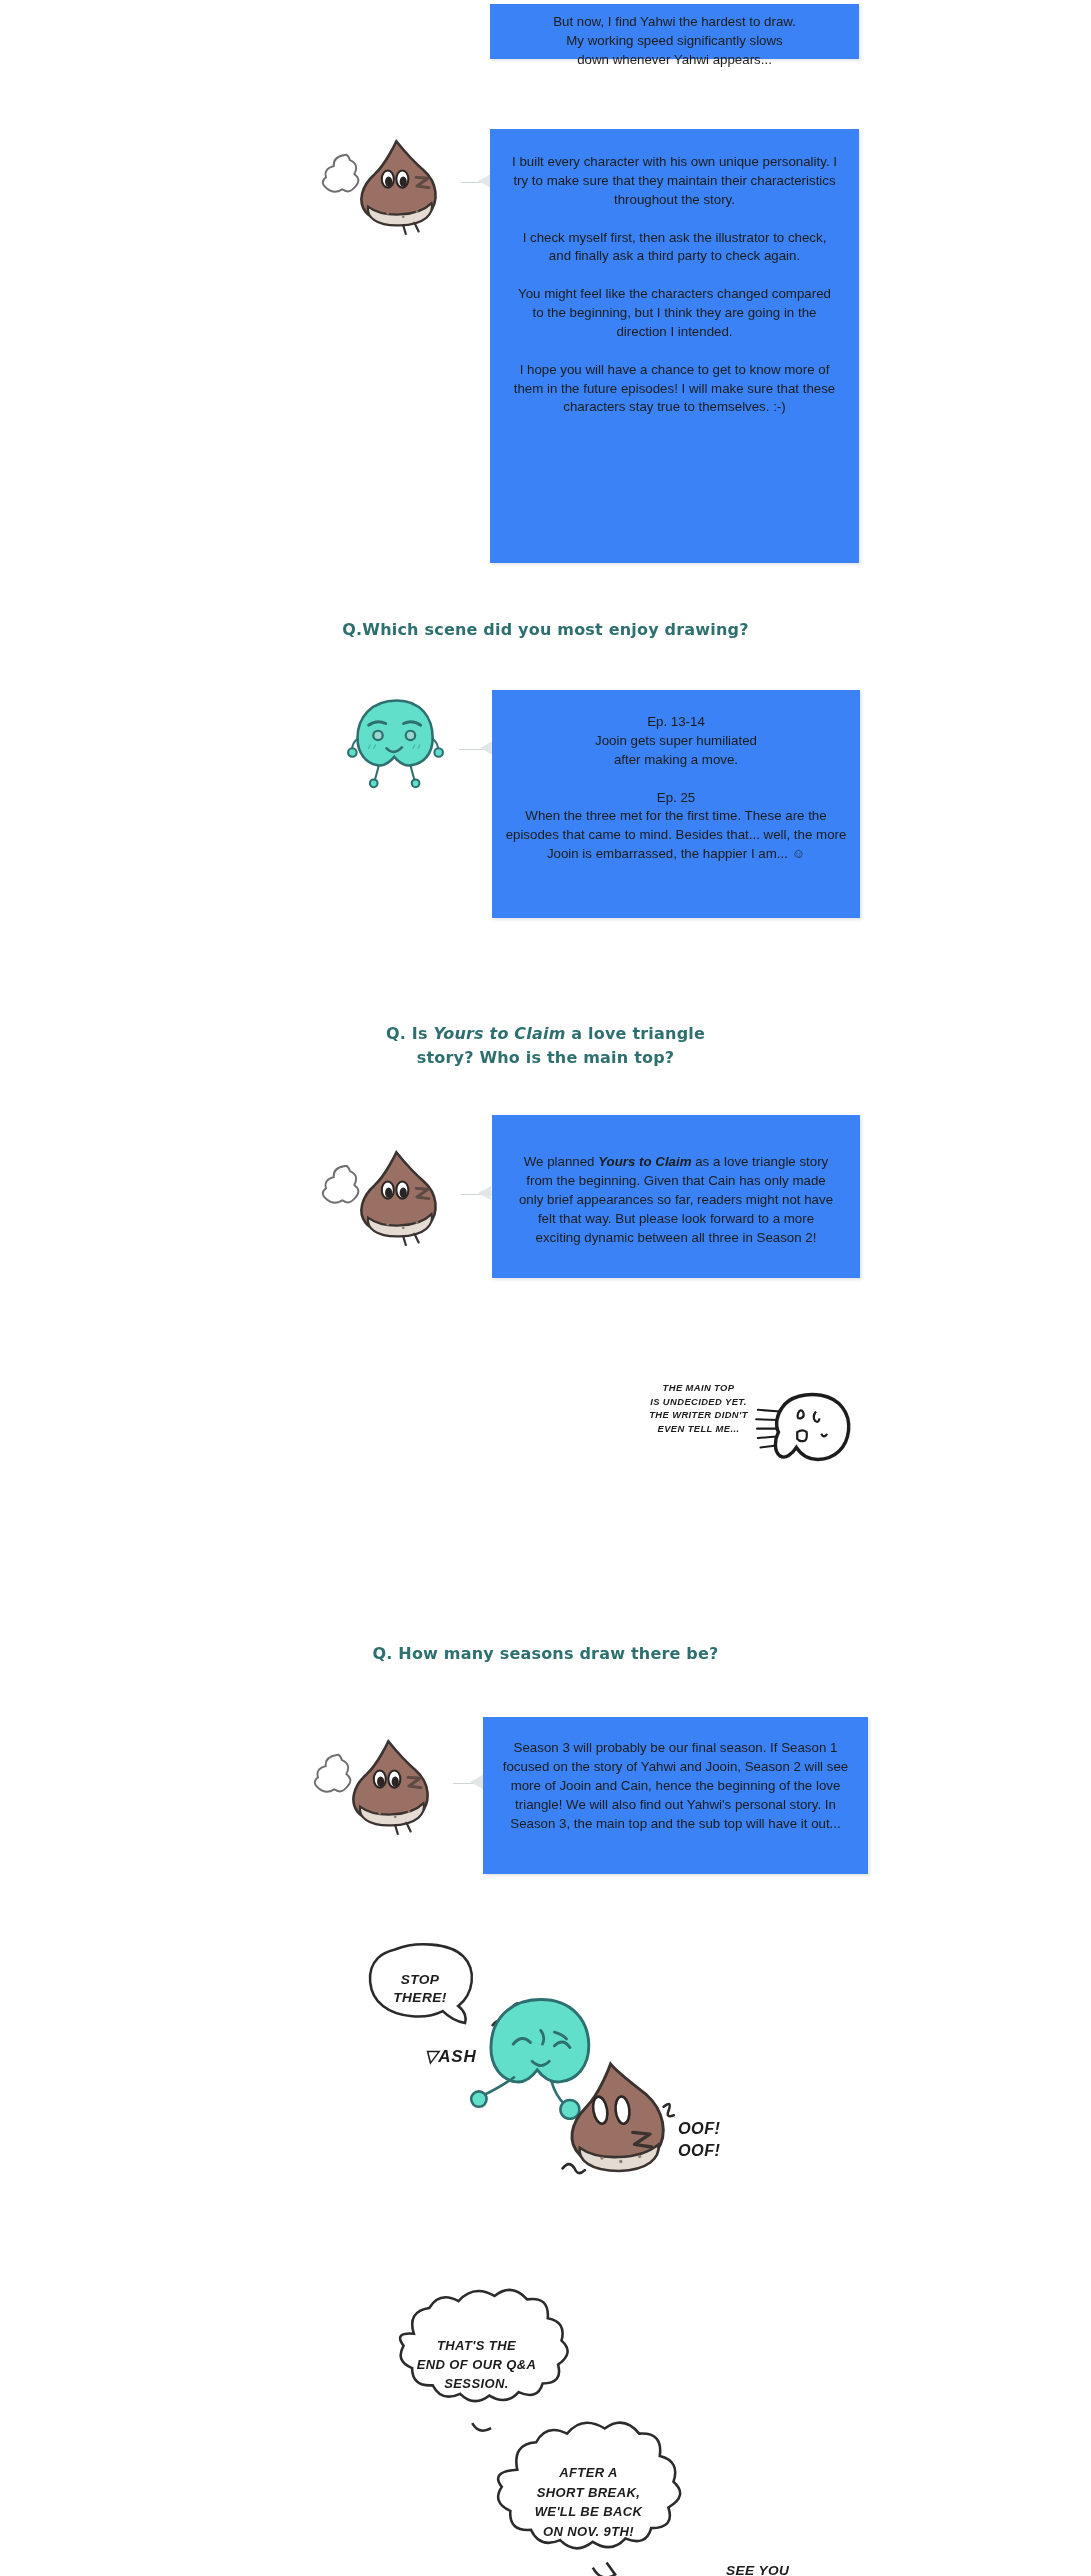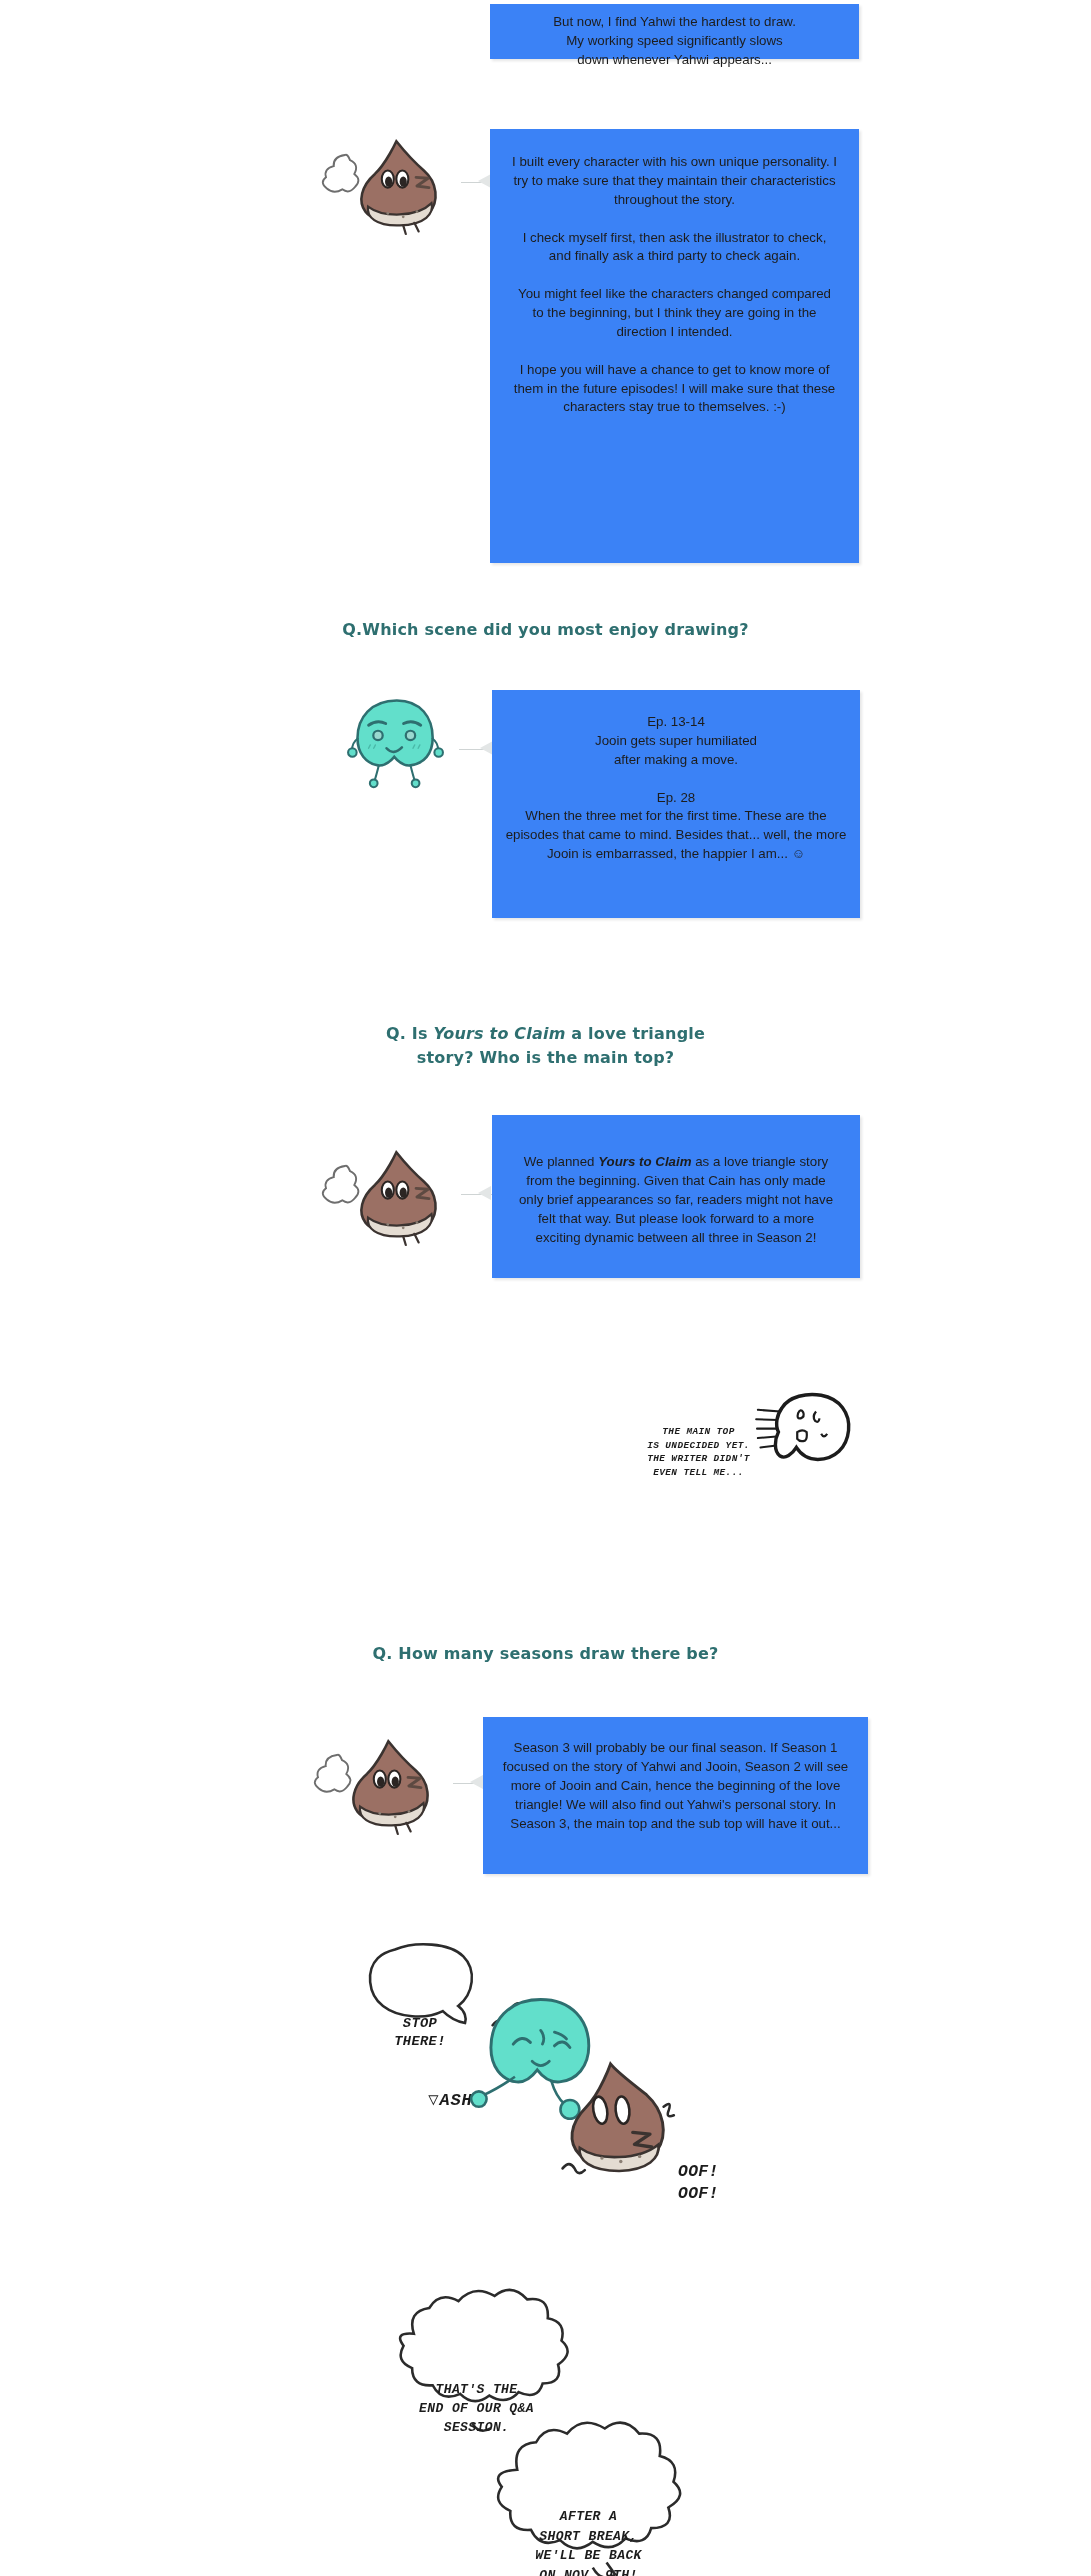--- a/index.html
+++ b/index.html
@@ -59,29 +59,28 @@
     font-weight:bold;
     letter-spacing:0.2px;
     line-height:1.5;
     font-family:"DejaVu Sans", sans-serif;
   }
   .qheading .ital{font-style:italic;}
 
   
   .comic{
     position:absolute;
-    font-family:Liberation Mono, monospace;
+    font-family:Liberation Sans, sans-serif;
     font-style:italic;
     font-weight:bold;
     color:#1c1c1c;
     text-align:center;
     line-height:1.3;
     letter-spacing:0.4px;
     white-space:pre-line;
-    margin-top:44px;
   }
 
   
   .char{position:absolute;}
   svg{display:block;overflow:visible;}
 </style>
 </head>
 <body>
 
 <div class="page">
@@ -160,21 +159,21 @@
     </svg>
   </div>
 
   <div class="connector" style="left:459px;top:749px;width:33px;"></div>
   <div class="tail" style="left:480px;top:741px;"></div>
 
   <div class="bubble" style="left:492px;top:690px;width:368px;height:228px;padding:23px 7px;">
     <p style="white-space:pre-line;">Ep. 13-14
 Jooin gets super humiliated
 after making a move.</p>
-    <p style="white-space:pre-line;">Ep. 28
+    <p style="white-space:pre-line;">Ep. 25
 When the three met for the first time. These are the episodes that came to mind. Besides that... well, the more Jooin is embarrassed, the happier I am... ☺</p>
   </div>
 
   <div class="qheading" style="top:1022px;">
     <span>Q. Is </span><span class="ital">Yours to Claim</span><span> a love triangle</span><br>
     <span>story? Who is the main top?</span>
   </div>
 
   <div class="char" style="left:314px;top:1142px;width:163px;height:103px;">
     <svg width="163" height="103" viewBox="0 0 190 120">

